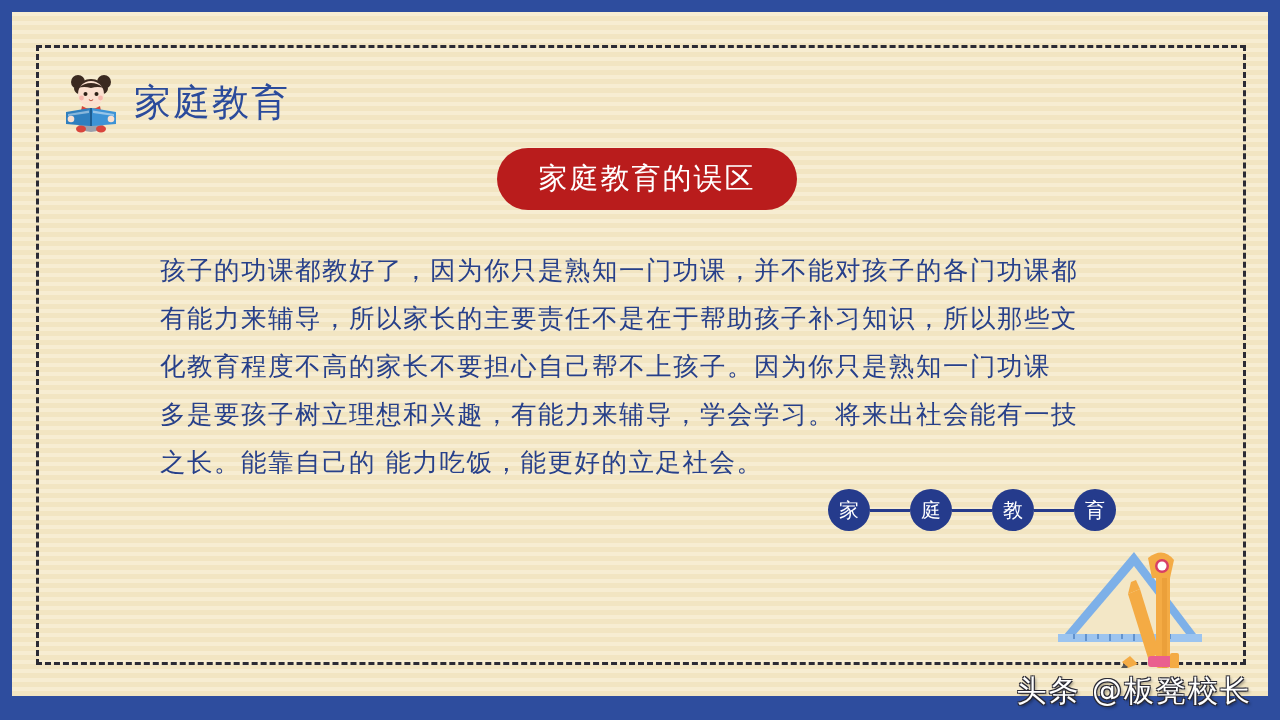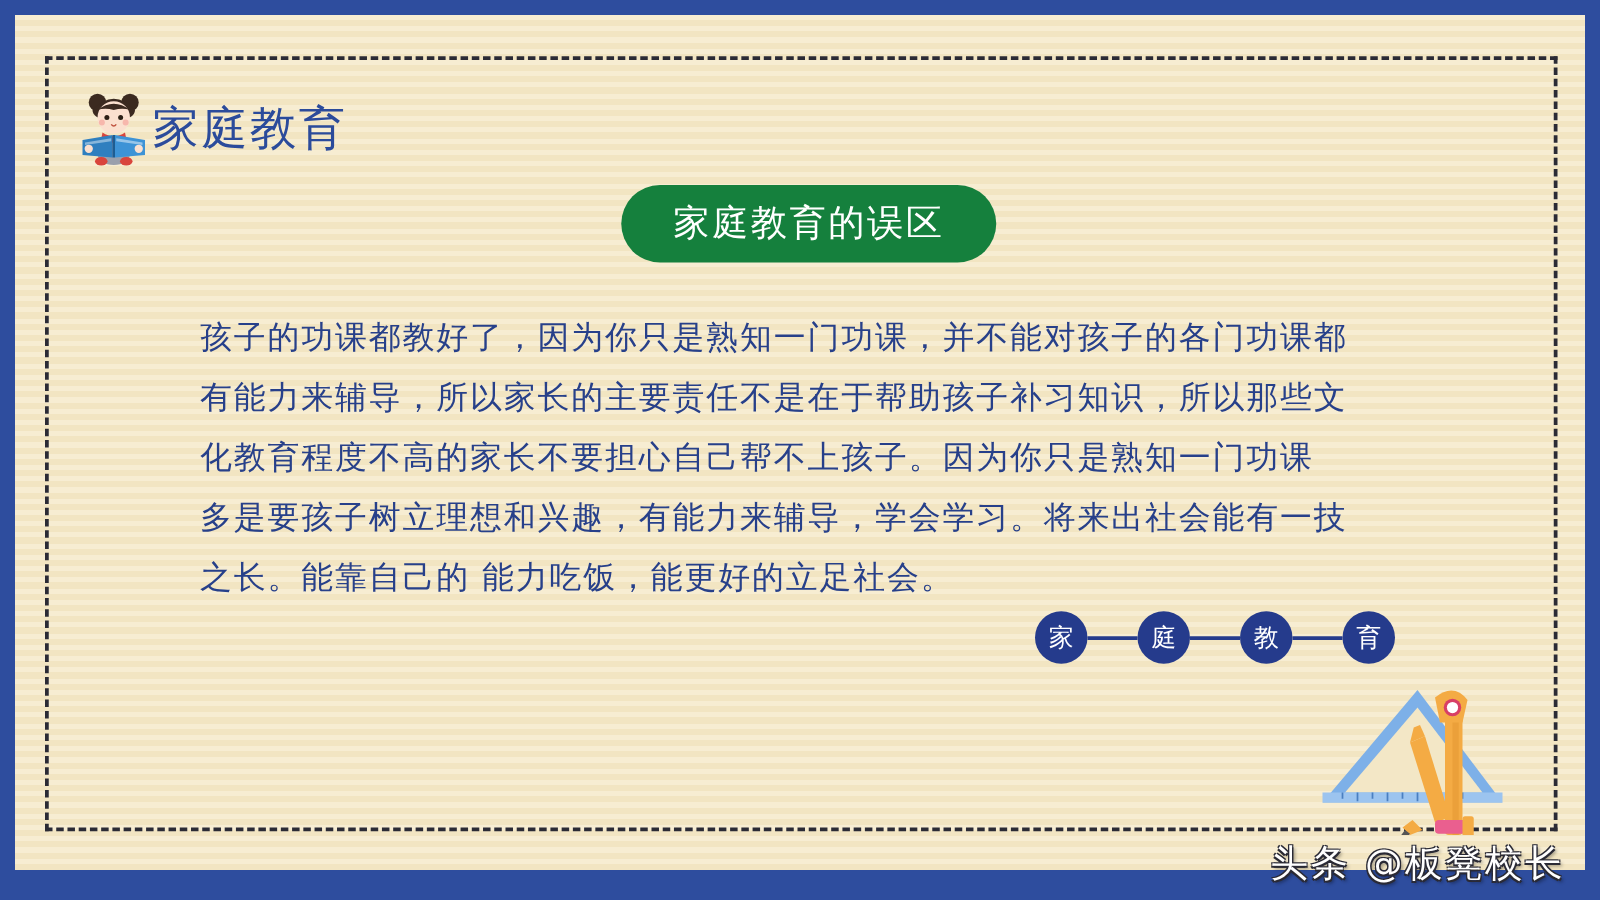--- a/index.html
+++ b/index.html
@@ -32,34 +32,34 @@
   #dashed-frame {
     position:absolute;
     left:36px; top:45px;
     width:1210px; height:620px;
     border:3px dashed #2b2b35;
   }
   
   #header {
     position:absolute;
     left:62px; top:72px;
-    display:flex; align-items:center; gap:2px;
+    display:flex; align-items:center; gap:14px;
   }
   #girl-icon { width:58px; height:62px; display:block; }
   #header-title {
     font-size:37px; color:#2b4b9b;
     letter-spacing:2px; font-weight:400;
     font-family:"DejaVu Sans","Liberation Sans",sans-serif;
   }
   
   #section-badge {
     position:absolute;
     left:497px; top:148px;
     width:300px; height:62px;
-    background:#15803d;
+    background:#b91c1c;
     border-radius:31px;
     display:flex; align-items:center; justify-content:center;
   }
   #section-badge-label {
     color:#ffffff; font-size:29px; letter-spacing:2px;
     font-family:"DejaVu Sans","Liberation Sans",sans-serif;
   }
   
   #body-text {
     position:absolute;

